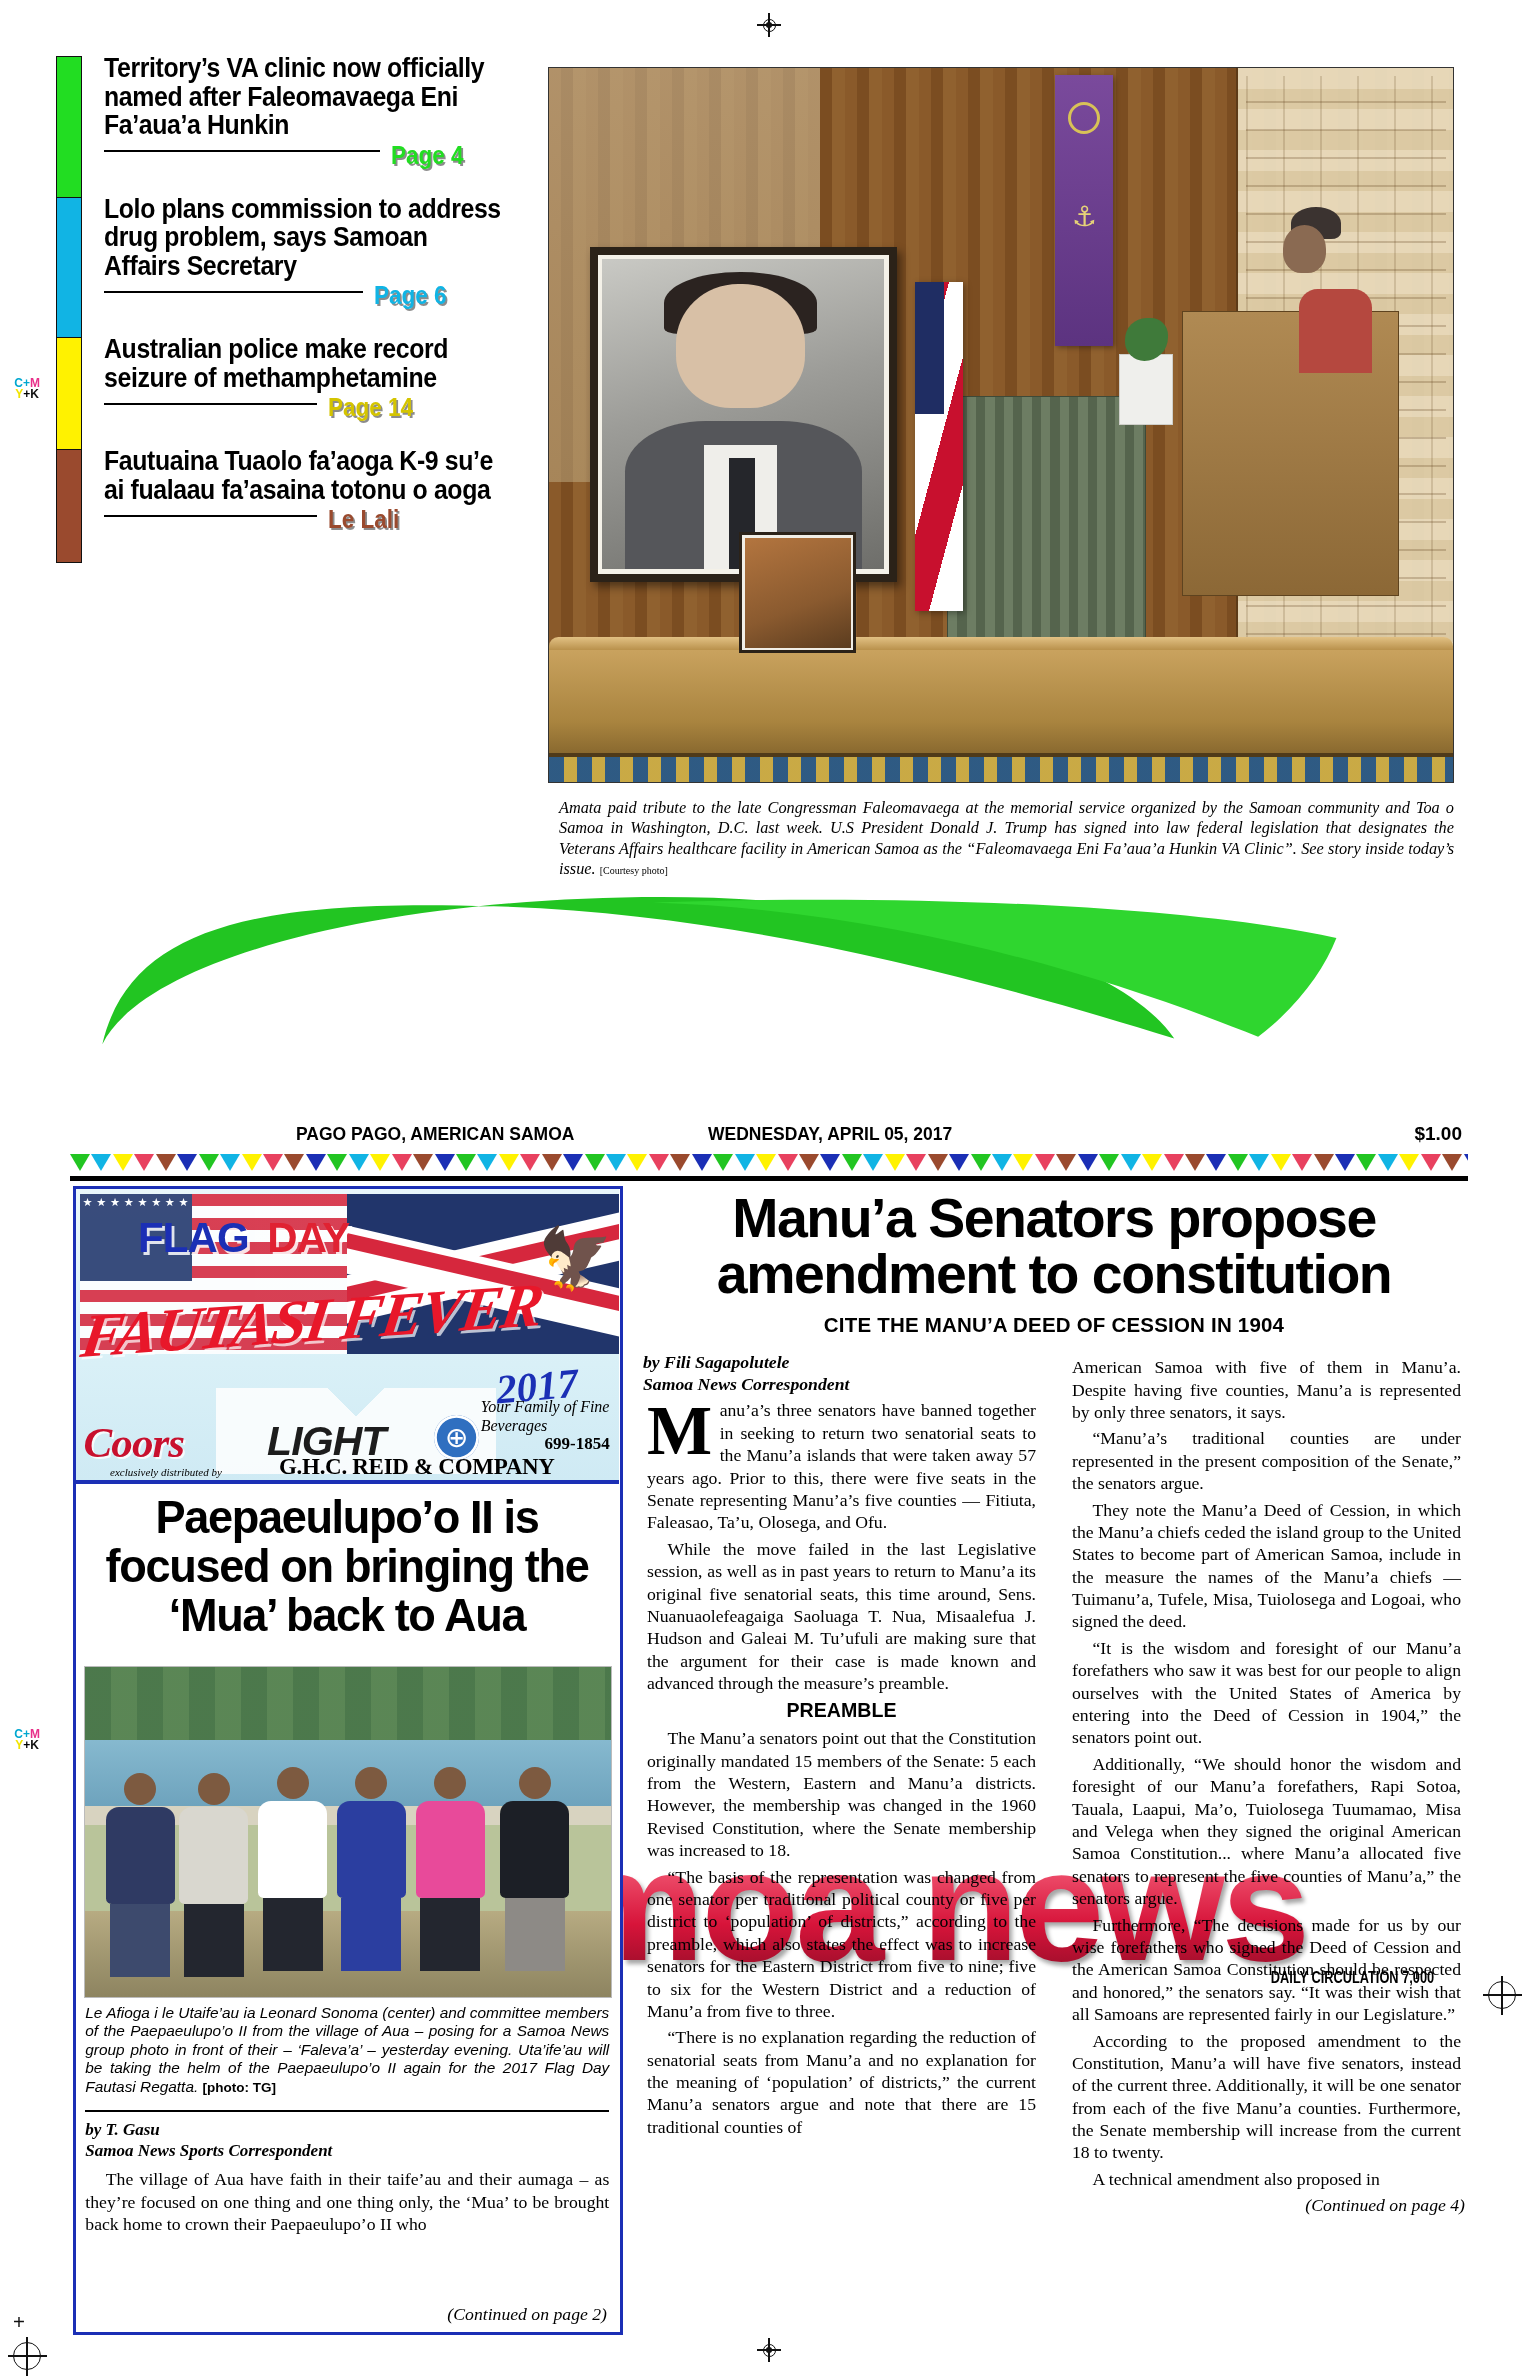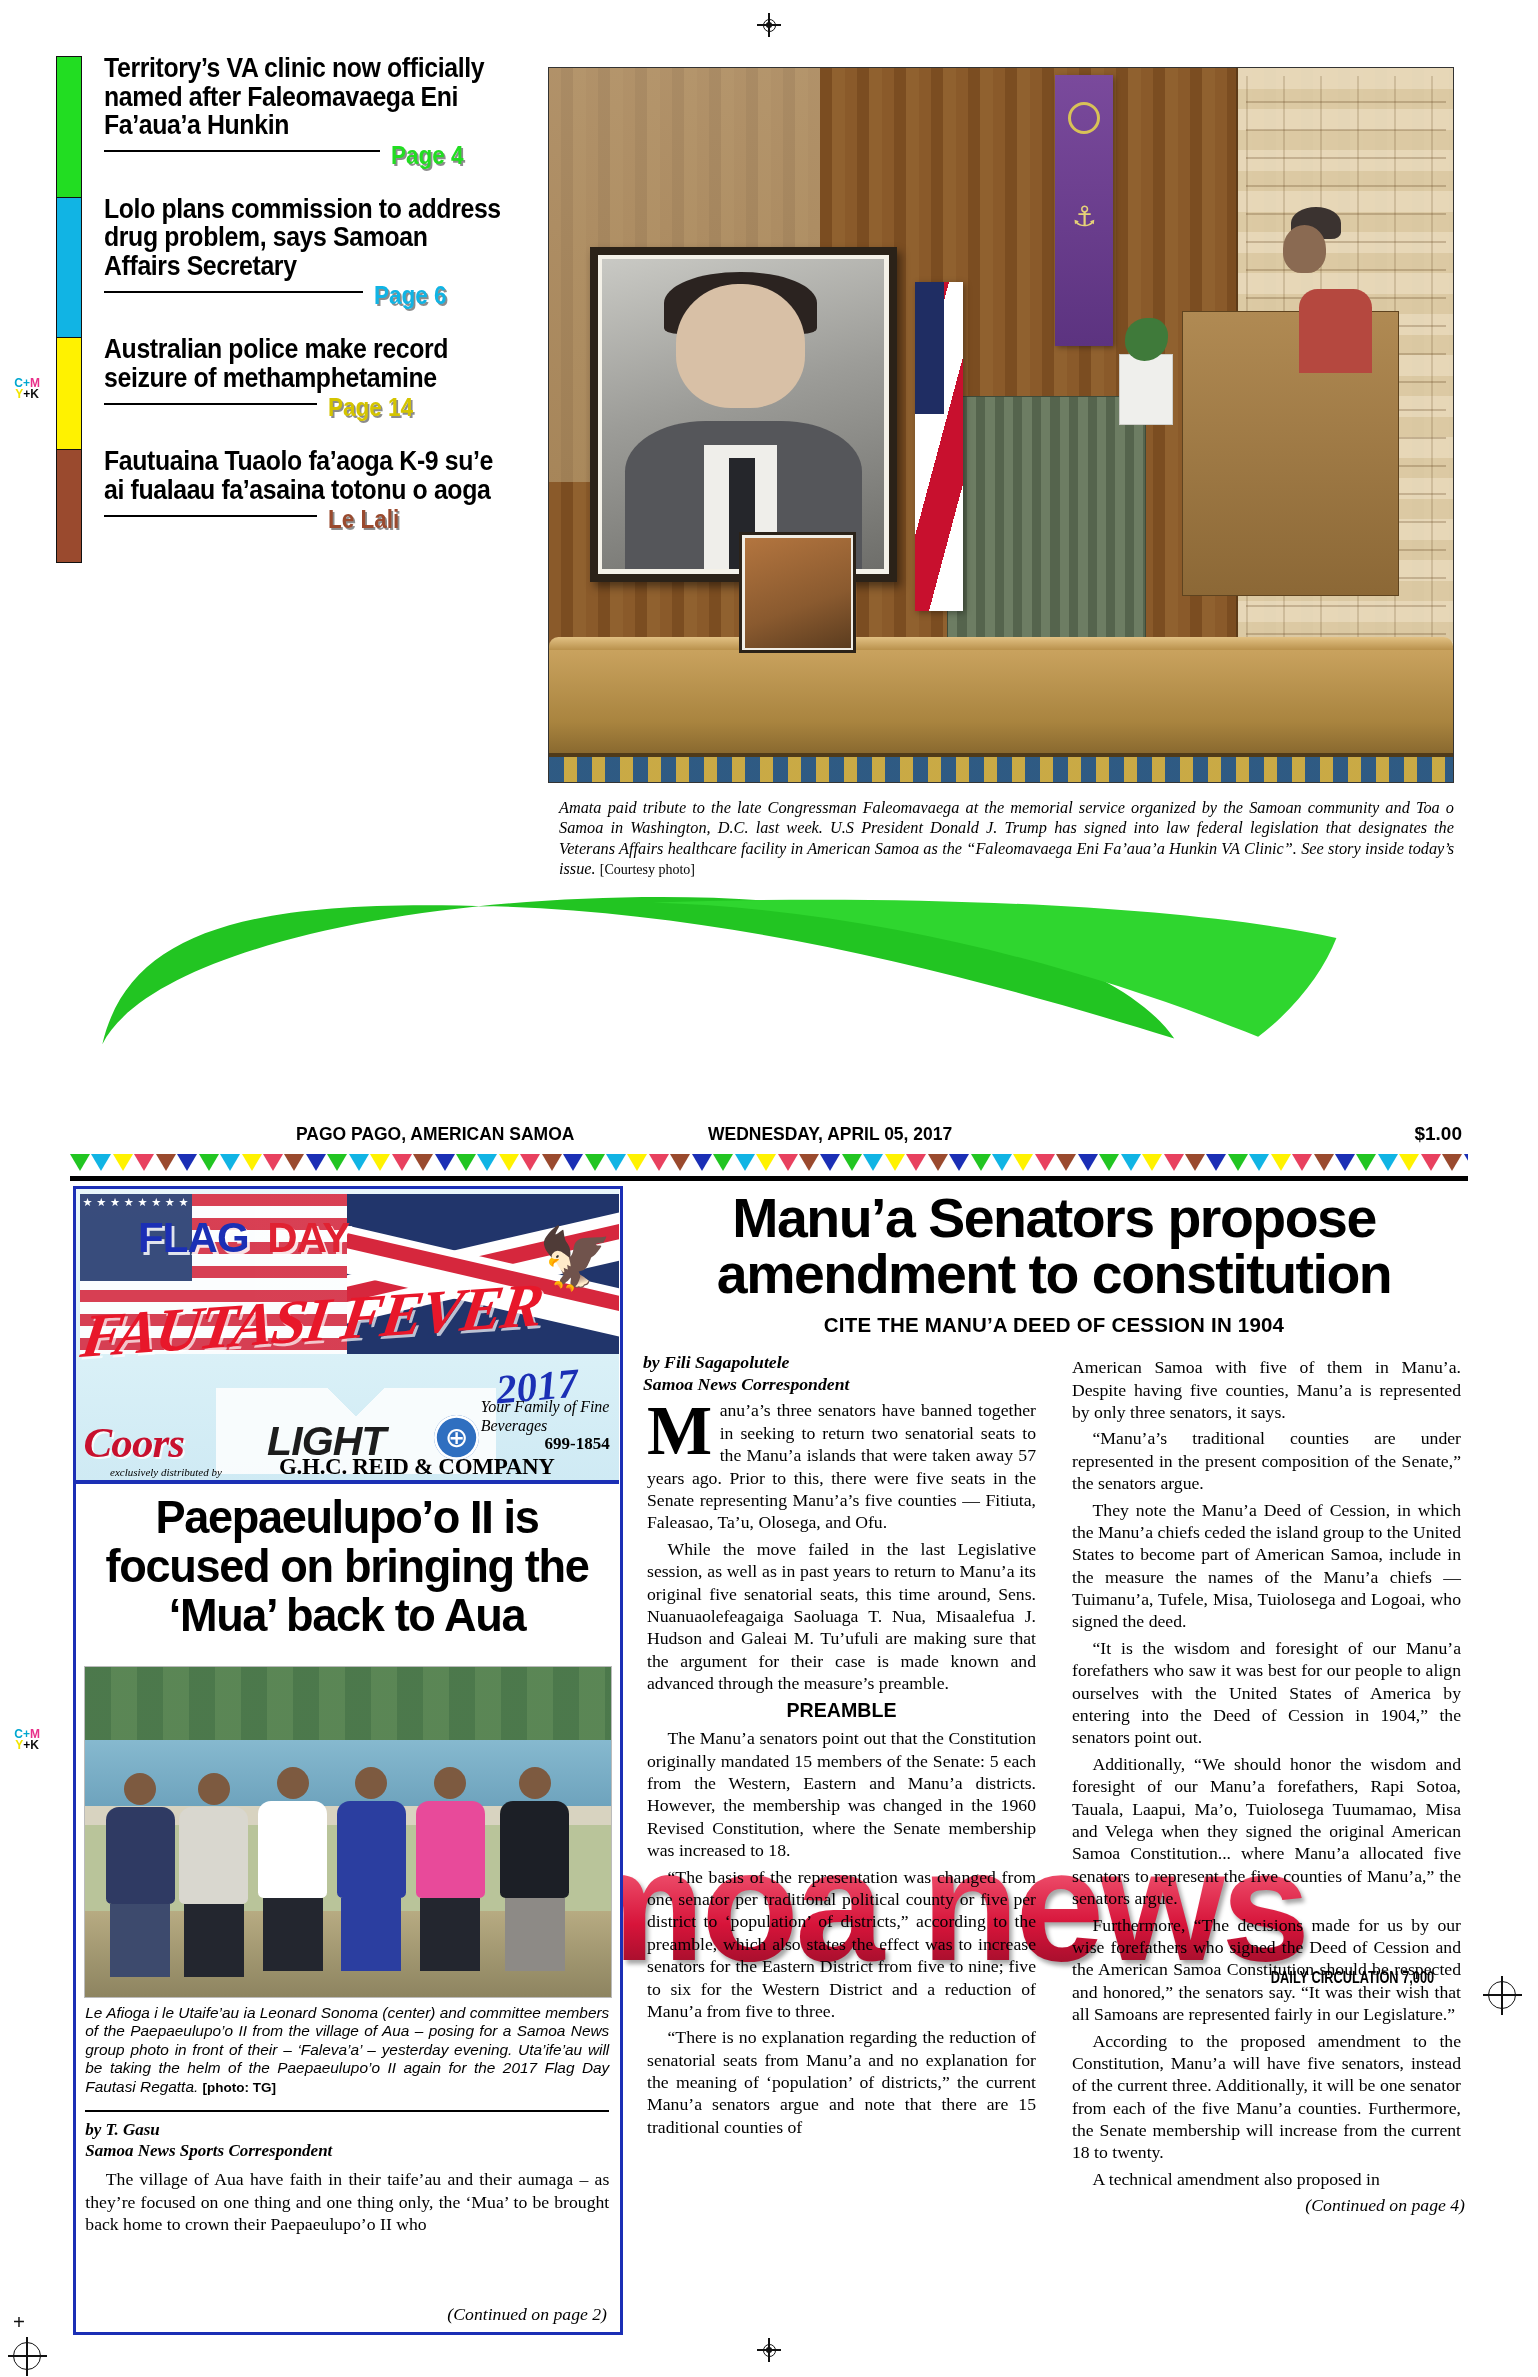--- a/index.html
+++ b/index.html
@@ -217,21 +217,21 @@
   }
 
   
   #topcaption {
     position:absolute; left:559px; top:798px; width:895px;
     font-family:"Liberation Serif", serif;
     font-style:italic; font-size:16.3px; line-height:1.25;
     text-align:justify; color:#000;
   }
   #topcaption .courtesy {
-    font-style:normal; font-size:14px; white-space:nowrap;margin-top:8px;
+    font-style:normal; font-size:10px; white-space:nowrap;margin-top:8px;
   }
 
   
   #masthead { position:absolute; left:0; top:876px; width:1538px; height:284px; }
   .swoosh {
     position:absolute; left:93px; top:20.5px; width:1249px; height:149px;
     overflow:hidden; pointer-events:none;
   }
   #online {
     position:absolute; left:354px; top:919px;

